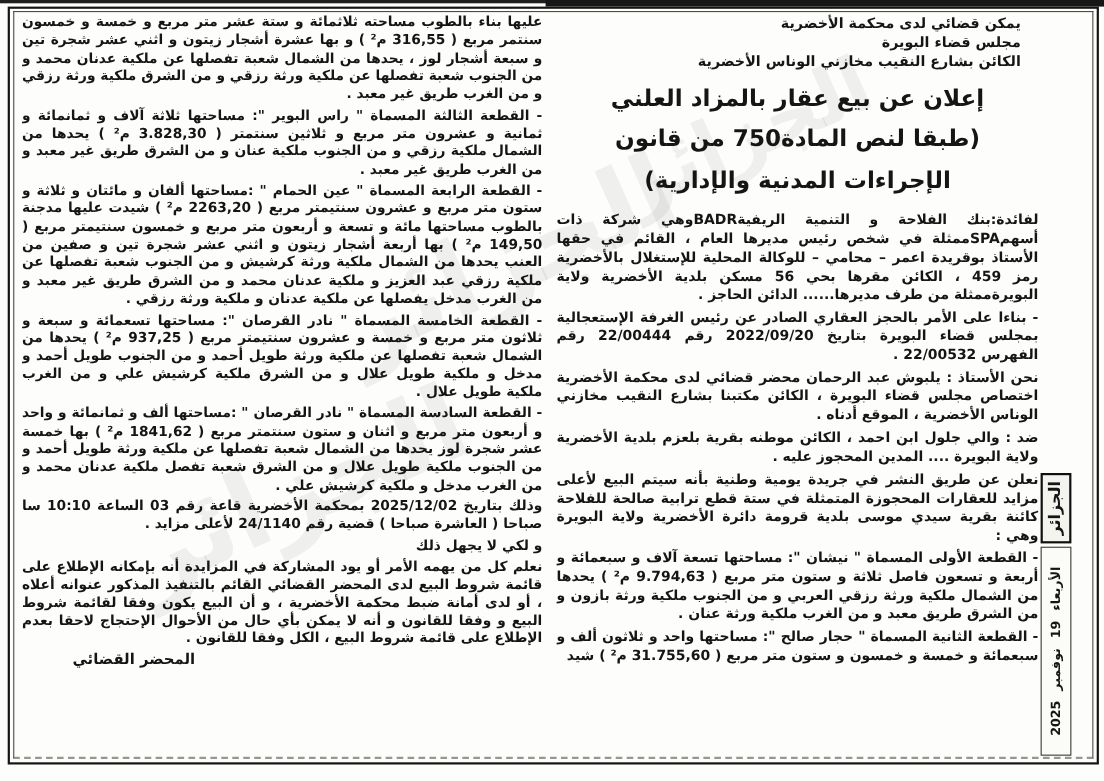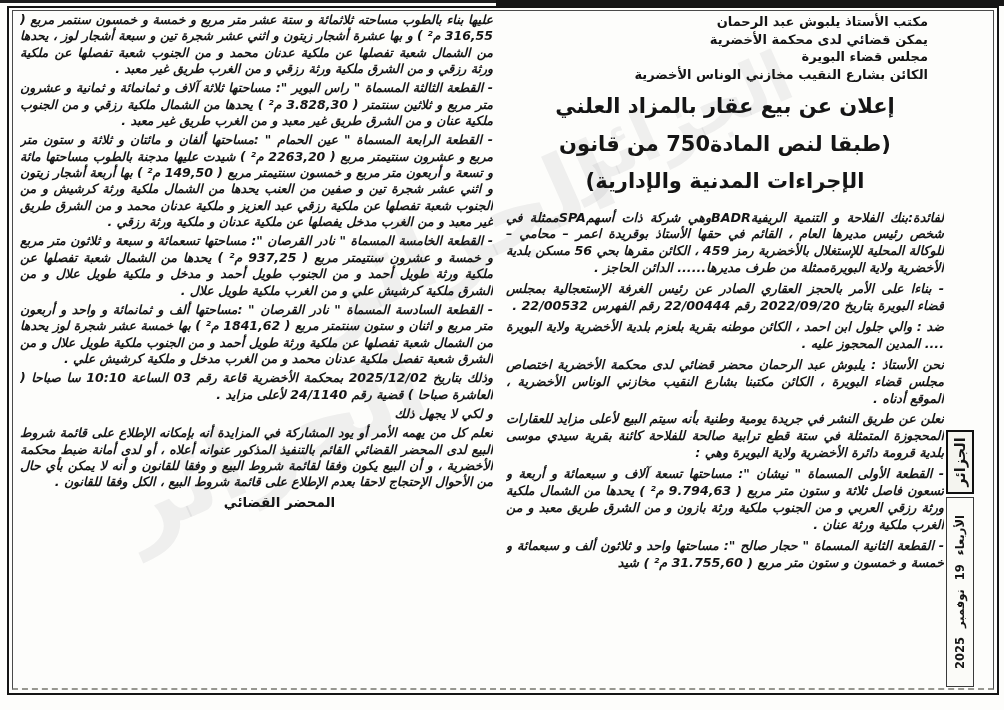--- a/index.html
+++ b/index.html
@@ -18,23 +18,23 @@
   .wm1{font-size:95px;left:300px;top:180px;}
   .wm2{font-size:95px;left:110px;top:390px;}
   .wm3{font-size:70px;left:560px;top:80px;}
   
   .col-right{position:absolute;top:13px;right:60px;width:438px;height:680px;direction:rtl;overflow:hidden;}
   .col-left{position:absolute;top:12px;left:20px;width:473px;height:676px;direction:rtl;overflow:hidden;}
   .office{text-align:right;padding-left:2px;padding-right:16px;margin-bottom:5px;}
   .office div{font-size:13px;line-height:17.5px;font-weight:700;}
   .title{text-align:center;margin:3px 0 9px;}
   .title div{font-size:21px;line-height:37.5px;font-weight:700;letter-spacing:-0.5px;}
-  .para{margin:0 0 4px;font-size:12.7px;line-height:16.9px;font-weight:700;text-align:justify;font-style:italic;}
+  .para{margin:0 0 4px;font-size:12.7px;line-height:16.9px;font-weight:700;text-align:justify;}
   .col-left .para{font-size:12.5px;line-height:16.35px;margin:0 0 3px;}
-  .signature{font-size:13.5px;font-weight:700;text-align:center;padding-left:46px;margin-top:3px;direction:rtl;}
+  .signature{font-size:13.5px;font-weight:700;text-align:left;padding-left:46px;margin-top:3px;direction:rtl;}
   
   .strip{position:absolute;right:30px;top:430px;width:28px;height:260px;}
   .masthead{position:relative;height:60px;border:2.5px solid #101010;background:#f4f4ef;margin-bottom:3px;}
   .masthead .rot{font-size:14.5px;font-weight:700;letter-spacing:0.5px;}
   .datebox{position:relative;height:188px;border:1px solid #3a3a3a;background:#fbfbf8;}
   .datebox .rot{font-size:11.5px;font-weight:700;word-spacing:5px;}
   .rot{position:absolute;top:50%;left:50%;transform:translate(-50%,-50%) rotate(-90deg);white-space:nowrap;direction:rtl;}
 </style>
 </head>
 <body>
@@ -43,34 +43,33 @@
 
   <div class="scan-top"></div>
   <div class="scan-top-r"></div>
 
   <div class="wm wm1">الجزائر</div>
   <div class="wm wm2">الجزائر</div>
   <div class="wm wm3">الجزائر</div>
 
   <div class="col-right">
     <div class="office">
-      <div>مكتب الأستاذ يلبوش عبد الرحمان</div>
       <div>يمكن قضائي لدى محكمة الأخضرية</div>
       <div>مجلس قضاء البويرة</div>
       <div>الكائن بشارع النقيب مخازني الوناس الأخضرية</div>
     </div>
     <div class="title">
       <div>إعلان عن بيع عقار بالمزاد العلني</div>
       <div>(طبقا لنص المادة750 من قانون</div>
       <div>الإجراءات المدنية والإدارية)</div>
     </div>
     <p class="para">لفائدة:بنك الفلاحة و التنمية الريفيةBADRوهي شركة ذات أسهمSPAممثلة في شخص رئيس مديرها العام ، القائم في حقها الأستاذ بوقريدة اعمر – محامي – للوكالة المحلية للإستغلال بالأخضرية رمز 459 ، الكائن مقرها بحي 56 مسكن بلدية الأخضرية ولاية البويرةممثلة من طرف مديرها...... الدائن الحاجز .</p>
     <p class="para">- بناءا على الأمر بالحجز العقاري الصادر عن رئيس الغرفة الإستعجالية بمجلس قضاء البويرة بتاريخ 2022/09/20 رقم 22/00444 رقم الفهرس 22/00532 .</p>
+    <p class="para">نحن الأستاذ : يلبوش عبد الرحمان محضر قضائي لدى محكمة الأخضرية اختصاص مجلس قضاء البويرة ، الكائن مكتبنا بشارع النقيب مخازني الوناس الأخضرية ، الموقع أدناه .</p>
     <p class="para">ضد : والي جلول ابن احمد ، الكائن موطنه بقرية بلعزم بلدية الأخضرية ولاية البويرة .... المدين المحجوز عليه .</p>
-    <p class="para">نحن الأستاذ : يلبوش عبد الرحمان محضر قضائي لدى محكمة الأخضرية اختصاص مجلس قضاء البويرة ، الكائن مكتبنا بشارع النقيب مخازني الوناس الأخضرية ، الموقع أدناه .</p>
     <p class="para">نعلن عن طريق النشر في جريدة يومية وطنية بأنه سيتم البيع لأعلى مزايد للعقارات المحجوزة المتمثلة في ستة قطع ترابية صالحة للفلاحة كائنة بقرية سيدي موسى بلدية قرومة دائرة الأخضرية ولاية البويرة وهي :</p>
     <p class="para">- القطعة الأولى المسماة " نيشان ": مساحتها تسعة آلاف و سبعمائة و أربعة و تسعون فاصل ثلاثة و ستون متر مربع ( 9.794,63 م² ) يحدها من الشمال ملكية ورثة رزقي العربي و من الجنوب ملكية ورثة بازون و من الشرق طريق معبد و من الغرب ملكية ورثة عنان .</p>
     <p class="para">- القطعة الثانية المسماة " حجار صالح ": مساحتها واحد و ثلاثون ألف و سبعمائة و خمسة و خمسون و ستون متر مربع ( 31.755,60 م² ) شيد</p>
   </div>
 
   <div class="col-left">
     <p class="para">عليها بناء بالطوب مساحته ثلاثمائة و ستة عشر متر مربع و خمسة و خمسون سنتمر مربع ( 316,55 م² ) و بها عشرة أشجار زيتون و اثني عشر شجرة تين و سبعة أشجار لوز ، يحدها من الشمال شعبة تفصلها عن ملكية عدنان محمد و من الجنوب شعبة تفصلها عن ملكية ورثة رزقي و من الشرق ملكية ورثة رزقي و من الغرب طريق غير معبد .</p>
     <p class="para">- القطعة الثالثة المسماة " راس البوير ": مساحتها ثلاثة آلاف و ثمانمائة و ثمانية و عشرون متر مربع و ثلاثين سنتمتر ( 3.828,30 م² ) يحدها من الشمال ملكية رزقي و من الجنوب ملكية عنان و من الشرق طريق غير معبد و من الغرب طريق غير معبد .</p>
     <p class="para">- القطعة الرابعة المسماة " عين الحمام " :مساحتها ألفان و مائتان و ثلاثة و ستون متر مربع و عشرون سنتيمتر مربع ( 2263,20 م² ) شيدت عليها مدجنة بالطوب مساحتها مائة و تسعة و أربعون متر مربع و خمسون سنتيمتر مربع ( 149,50 م² ) بها أربعة أشجار زيتون و اثني عشر شجرة تين و صفين من العنب يحدها من الشمال ملكية ورثة كرشيش و من الجنوب شعبة تفصلها عن ملكية رزقي عبد العزيز و ملكية عدنان محمد و من الشرق طريق غير معبد و من الغرب مدخل يفصلها عن ملكية عدنان و ملكية ورثة رزقي .</p>
     <p class="para">- القطعة الخامسة المسماة " نادر القرصان ": مساحتها تسعمائة و سبعة و ثلاثون متر مربع و خمسة و عشرون سنتيمتر مربع ( 937,25 م² ) يحدها من الشمال شعبة تفصلها عن ملكية ورثة طويل أحمد و من الجنوب طويل أحمد و مدخل و ملكية طويل علال و من الشرق ملكية كرشيش علي و من الغرب ملكية طويل علال .</p>

